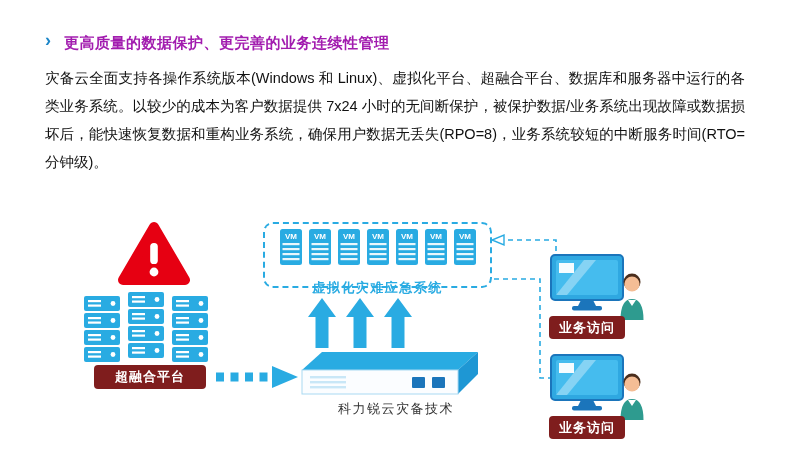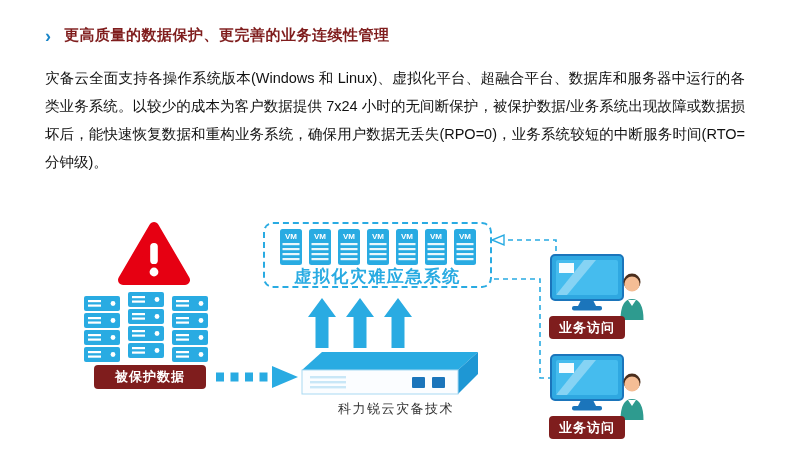--- a/index.html
+++ b/index.html
@@ -1,59 +1,59 @@
 <!DOCTYPE html>
 <html><head>
 <meta charset="utf-8">
 <style>
   html,body { margin:0; padding:0; background:#ffffff; }
   body { width:790px; height:452px; font-family:"Liberation Sans","DejaVu Sans",sans-serif; }
   .page { position:relative; width:790px; height:452px; background:#fff; overflow:hidden; }
 
   .heading-row { position:absolute; left:45px; top:26px; display:flex; align-items:center; gap:13px; }
   .chevron { color:#1C86C8; font-weight:bold; font-size:18px; line-height:1; }
-  .heading-text { font-weight:bold; font-size:15px; color:#7f1d1d; letter-spacing:.5px; }
+  .heading-text { font-weight:bold; font-size:15px; color:#a21caf; letter-spacing:.5px;margin-top:8px; }
 
   .body-text { position:absolute; left:45px; top:64px; width:700px; margin:0;
                font-size:14.5px; line-height:28px; color:#111; text-align:justify; }
 
   .diagram { position:absolute; left:0; top:208px; width:790px; height:244px; }
   .abs { position:absolute; }
 
   .connectors { position:absolute; left:0; top:0; width:790px; height:244px; pointer-events:none; }
   .connectors .thin  { fill:none; stroke:#29ABE2; stroke-width:1.6; stroke-dasharray:5 4; }
   .connectors .head-open { fill:#ffffff; stroke:#29ABE2; stroke-width:1.4; }
   .connectors .thick { fill:none; stroke:#29ABE2; stroke-width:9; stroke-dasharray:8 6.5; }
   .connectors .head-solid { fill:#29ABE2; }
 
   .pill { position:absolute; height:24px; background:#7f1d1d; border-radius:4px; color:#fff;
           font-size:13px; font-weight:bold; letter-spacing:1px;
           display:flex; align-items:center; justify-content:center; }
 
   .vm-box { position:absolute; border:2px dashed #29ABE2; border-radius:10px; box-sizing:border-box;
             display:flex; flex-direction:column; align-items:center; justify-content:space-between;
-            padding:5px 6px 4px; background:#fff; }
+            padding:5px 6px 4px; background:#fff;gap:14px; }
   .vm-row { display:flex; gap:7px; }
-  .vm-label { color:#29ABE2; font-size:17px; font-weight:bold; letter-spacing:1.5px;font-family:Liberation Mono, monospace; }
+  .vm-label { color:#29ABE2; font-size:13px; font-weight:bold; letter-spacing:1.5px;font-family:Liberation Mono, monospace; }
   .vm-ic text { fill:#fff; font-size:8px; font-weight:bold; text-anchor:middle;
                 font-family:"Liberation Sans",sans-serif; }
 
   .cap { position:absolute; text-align:center; color:#333; font-size:13px; letter-spacing:1.5px; }
 </style>
 </head>
 <body>
 
 <div class="page">
 
   <div class="heading-row">
     <span class="chevron">›</span>
     <span class="heading-text">更高质量的数据保护、更完善的业务连续性管理</span>
   </div>
 
-  <p class="body-text">灾备云全面支持各操作系统版本(Windows 和 Linux)、虚拟化平台、超融合平台、数据库和服务器中运行的各类业务系统。以较少的成本为客户数据提供 7x24 小时的无间断保护，被保护数据/业务系统出现故障或数据损坏后，能快速恢复数据和重构业务系统，确保用户数据无丢失(RPO=0)，业务系统较短的中断服务时间(RTO=分钟级)。</p>
+  <p class="body-text">灾备云全面支持各操作系统版本(Windows 和 Linux)、虚拟化平台、超融合平台、数据库和服务器中运行的各类业务系统。以较少的成本为客户数据提供 7x24 小时的无间断保护，被保护数据/业务系统出现故障或数据损坏后，能快速恢复数据和重构业务系统，确保用户数据无丢失(RPO=8)，业务系统较短的中断服务时间(RTO=分钟级)。</p>
 
   <div class="diagram">
 
     <svg class="connectors" viewBox="0 0 790 244">
       <path class="thin" d="M556 52 V32 H502"></path>
       <polygon class="head-open" points="504,27 504,37 492,32"></polygon>
       <path class="thin" d="M553 170 H540 V71 H468"></path>
       <polygon class="head-open" points="470,66 470,76 458,71"></polygon>
       <path class="thick" d="M216 169 H272"></path>
       <polygon class="head-solid" points="272,158 272,180 298,169"></polygon>
@@ -78,21 +78,21 @@
           <use href="#srv-unit" y="17"></use>
           <use href="#srv-unit" y="34"></use>
           <use href="#srv-unit" y="51"></use>
         </g>
       </defs>
       <use href="#srv" x="0" y="4"></use>
       <use href="#srv" x="44" y="0"></use>
       <use href="#srv" x="88" y="4"></use>
     </svg>
 
-    <div class="pill" style="left:94px; top:157px; width:112px">被保护数据</div>
+    <div class="pill" style="left:94px; top:157px; width:112px">超融合平台</div>
 
     <div class="vm-box" style="left:263px; top:14px; width:229px; height:66px">
       <div class="vm-row">
         <svg class="vm-ic" width="22" height="36" viewBox="0 0 22 36">
           <rect width="22" height="36" rx="2.5" fill="#29ABE2"></rect>
           <rect x="2.5" y="14" width="17" height="2.2" fill="#fff" opacity=".9"></rect>
           <rect x="2.5" y="19" width="17" height="2.2" fill="#fff" opacity=".9"></rect>
           <rect x="2.5" y="24" width="17" height="2.2" fill="#fff" opacity=".9"></rect>
           <rect x="2.5" y="29" width="17" height="2.2" fill="#fff" opacity=".9"></rect>
           <text x="11" y="10">VM</text>

